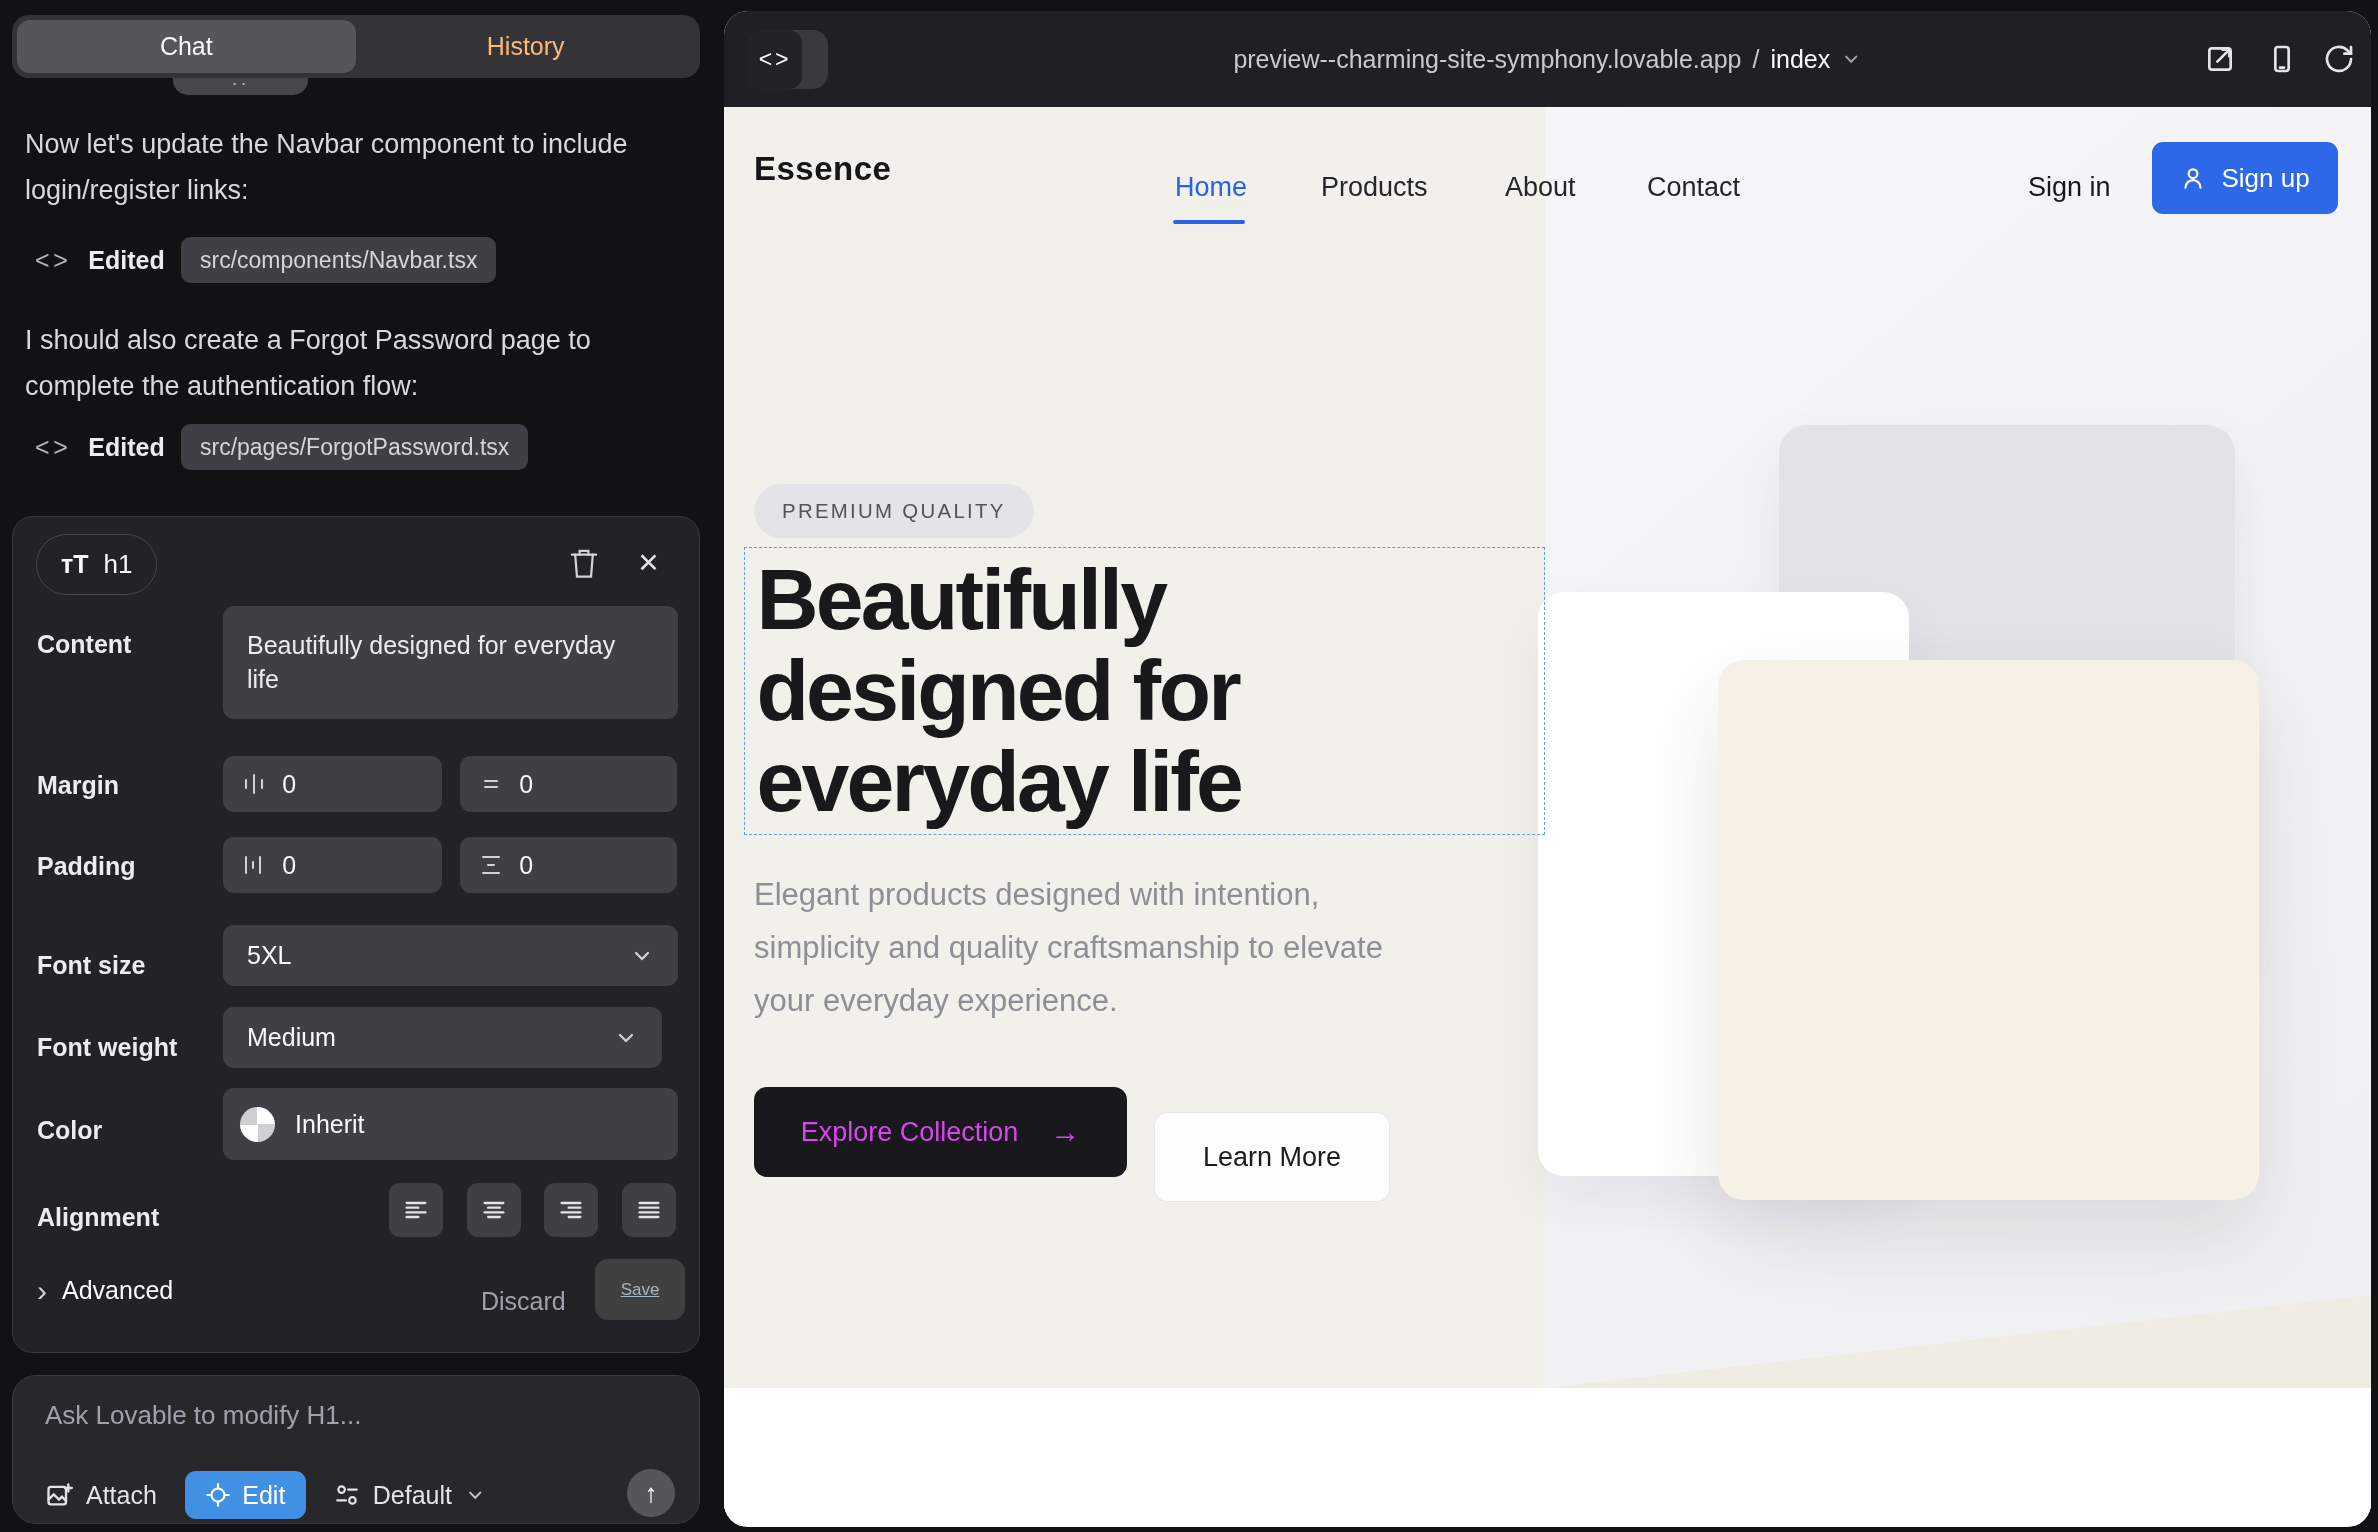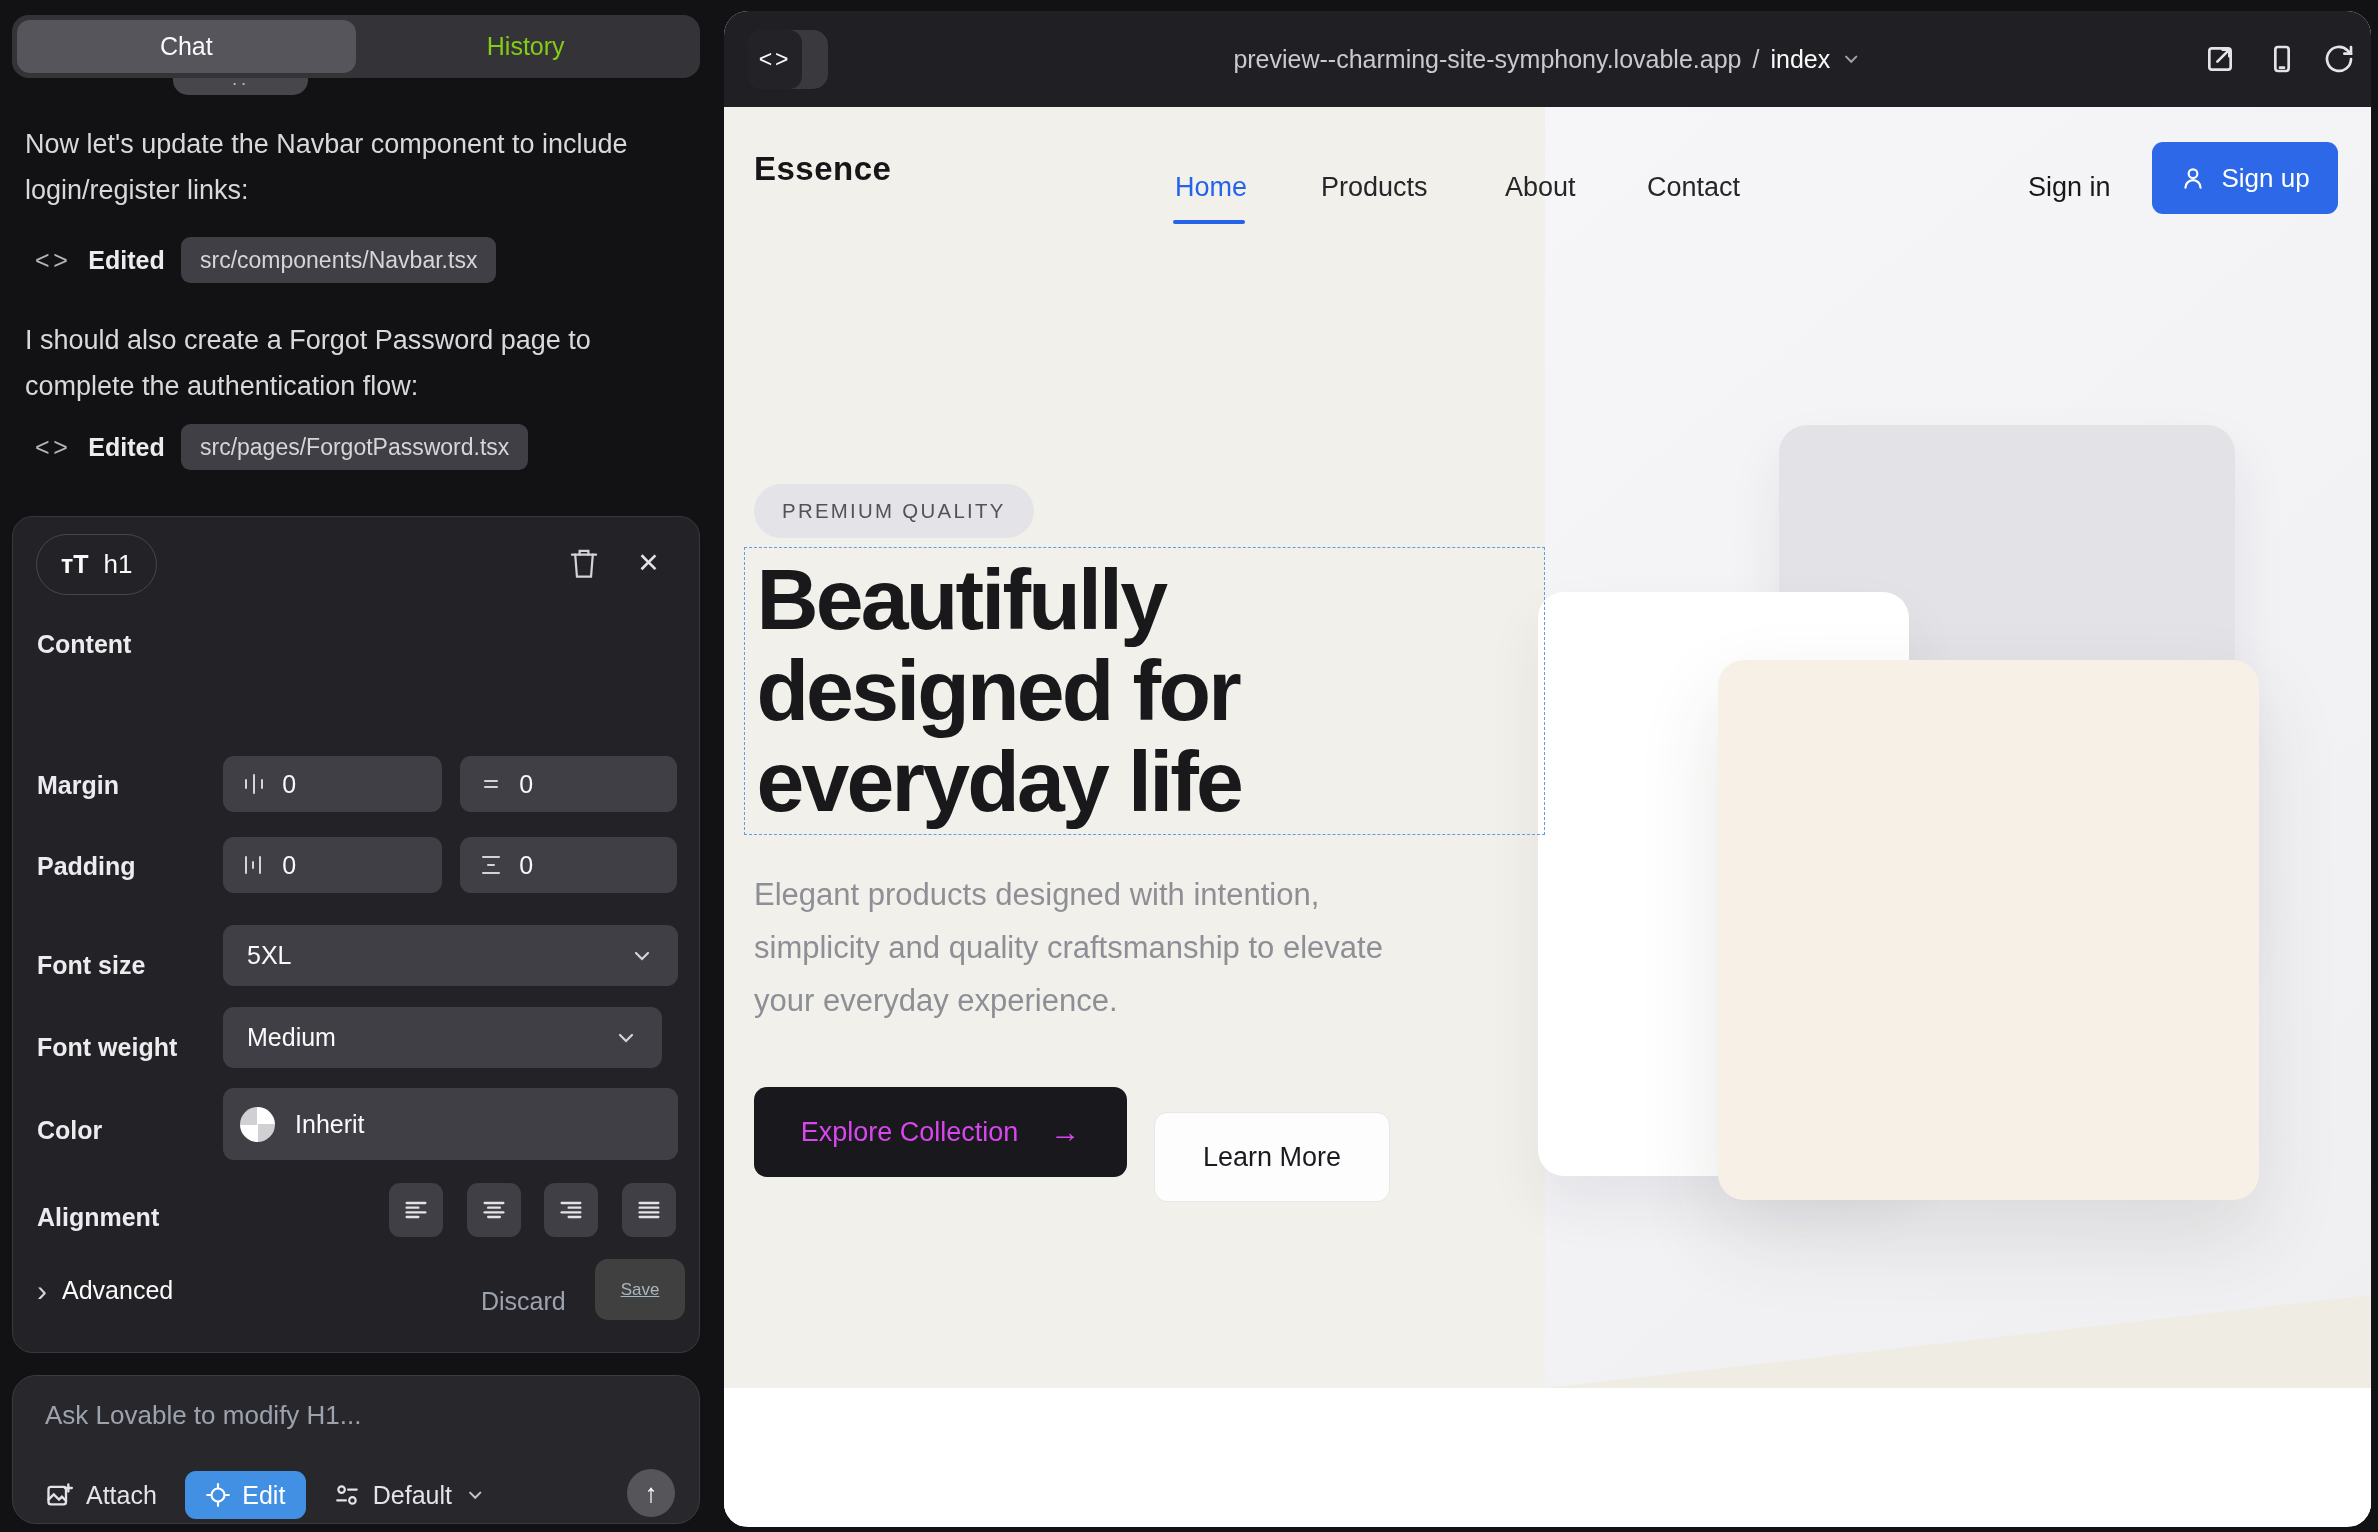--- a/index.html
+++ b/index.html
@@ -3,21 +3,21 @@
 <meta charset="utf-8">
 <style>
   * { margin:0; padding:0; box-sizing:border-box; }
   html,body { width:2378px; height:1532px; overflow:hidden; }
   body { background:#121214; font-family:"Liberation Sans", sans-serif; position:relative; }
   .abs { position:absolute; }
   svg { display:block; }
 
   
   .tabbar { left:12px; top:15px; width:688px; height:63px; background:#333338; border-radius:16.7px; display:flex; padding:4.6px; }
-  .tab { flex:1; display:flex; align-items:center; justify-content:center; font-size:25px; color:#84cc16; border-radius:13px; cursor:pointer; }
+  .tab { flex:1; display:flex; align-items:center; justify-content:center; font-size:25px; color:#fdba74; border-radius:13px; cursor:pointer; }
   .tab.active { background:#55555b; color:#fafafa; font-weight:500; }
   .scrollchip { left:173px; top:78px; width:135px; height:16.7px; background:#47474b; border-radius:0 0 15px 15px; color:#b9b9bf; font-size:18.6px; text-align:center; line-height:9.3px; letter-spacing:2.8px; }
 
   .msg { color:#d9d9db; font-size:27px; line-height:46px; width:617px; left:25px; }
   .msg1 { top:121px; }
   .msg2 { top:317px; }
 
   .editrow { left:35px; display:flex; align-items:center; gap:16.7px; height:52px; }
   .editrow1 { top:234px; }
   .editrow2 { top:421px; }
@@ -131,20 +131,21 @@
           <path d="M9 7V3.5h8V7"></path>
           <path d="M5 7l1.6 20h12.8L21 7"></path>
       </svg>
     </span>
   </div>
   <div class="abs iconbtn close">
     <span>×</span>
   </div>
 
   <div class="abs rowlabel" style="top:113px;">Content</div>
+  <textarea class="abs field content-area" style="">Beautifully designed for everyday life</textarea>
 
   <div class="abs rowlabel" style="top:254px;">Margin</div>
   <div class="abs field minifield m1">
     <span>
       <svg width="24" height="24" viewBox="0 0 24 24" stroke="#d4d4d8" stroke-width="2" stroke-linecap="round">
           <path d="M4 8v8"></path>
           <path d="M12 3v18"></path>
           <path d="M20 8v8"></path>
         </svg>
     </span>

